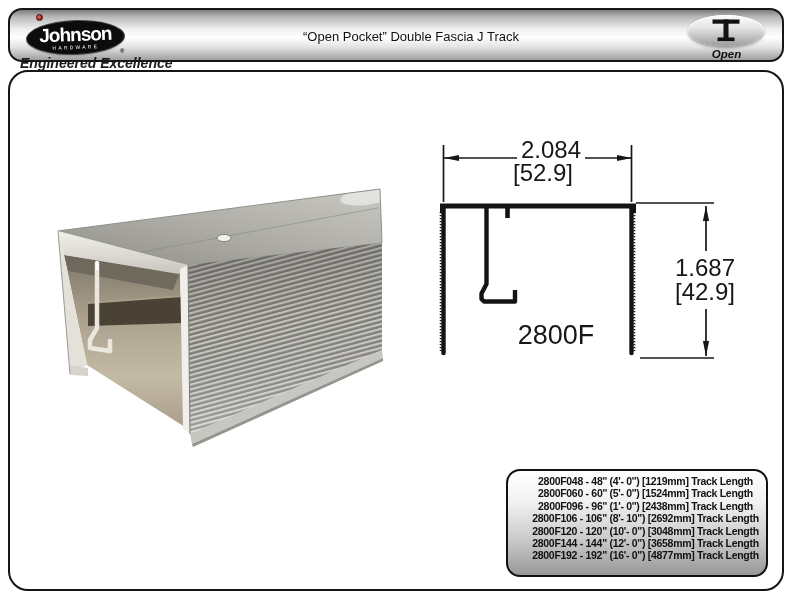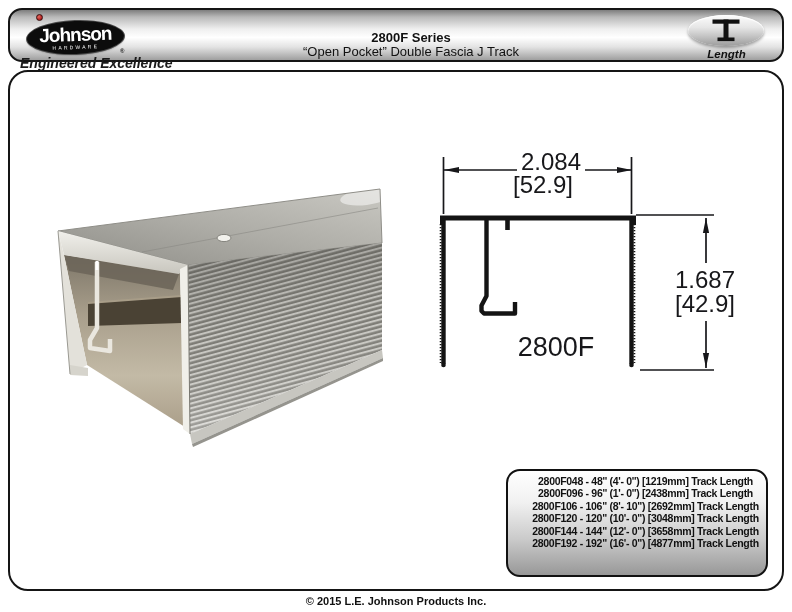--- a/index.html
+++ b/index.html
@@ -41,21 +41,21 @@
     display:flex; align-items:center; justify-content:center;
   }
   .badge-label { font-size:11.5px; font-weight:bold; font-style:italic; color:#111; margin-top:2px; }
 
   
   .content-box {
     position:absolute; left:8px; top:70px; width:776px; height:521px;
     border:2px solid #151515; border-radius:20px; background:#fff;
   }
   .photo   { position:absolute; left:12px;  top:90px;  width:410px; height:310px; }
-  .drawing { position:absolute; left:412px; top:60px;  width:360px; height:270px; }
+  .drawing { position:absolute; left:412px; top:48px;  width:360px; height:270px; }
 
   
   .parts-panel {
     position:absolute; left:496px; top:397px; width:262px; height:108px;
     border:2px solid #111; border-radius:14px;
     background:linear-gradient(180deg,#ffffff 0%,#f1f1f1 30%,#cbcbcb 65%,#989898 100%);
     padding-top:4px; text-align:center;padding-left:17px;
   }
   .part-row { font-size:10.5px; font-weight:bold; line-height:12.4px; color:#111;
               letter-spacing:-0.3px; white-space:nowrap; }
@@ -77,33 +77,32 @@
       <div class="logo-dot"></div>
       <div class="logo-oval">
         <div class="logo-brand">Johnson</div>
         <div class="logo-word">HARDWARE</div>
       </div>
       <div class="logo-reg">®</div>
       <div class="logo-tagline">Engineered Excellence</div>
     </div>
 
     <div class="header-titles">
-      <div class="title-line1">2800F Series</div>
       <div class="title-line2">“Open Pocket” Double Fascia J Track</div>
     </div>
 
     <div class="track-badge">
       <div class="badge-oval">
         <svg width="28" height="23" viewBox="0 0 28 23">
           <rect x="0.5" y="0.5" width="27" height="4.2" fill="#111"></rect>
           <rect x="11.5" y="0.5" width="5" height="21.5" fill="#111"></rect>
           <rect x="5.5" y="18.5" width="17" height="3.6" fill="#111"></rect>
         </svg>
       </div>
-      <div class="badge-label">Length</div>
+      <div class="badge-label">Open</div>
     </div>
   </header>
 
   <main class="content-box">
 
     <div class="photo">
       <svg width="410" height="310" viewBox="0 0 410 310">
         <defs>
           <linearGradient id="gTop" x1="0" y1="1" x2="1" y2="0">
             <stop offset="0" stop-color="#8f8e88"></stop>
@@ -201,23 +200,23 @@
         <text class="cad-text" x="129" y="29" font-size="24" text-anchor="middle" dominant-baseline="central">2.084</text>
         <text class="cad-text" x="121" y="52" font-size="24" text-anchor="middle" dominant-baseline="central">[52.9]</text>
         <text class="cad-text" x="283" y="147" font-size="24" text-anchor="middle" dominant-baseline="central">1.687</text>
         <text class="cad-text" x="283" y="171" font-size="24" text-anchor="middle" dominant-baseline="central">[42.9]</text>
         <text class="cad-text" x="134" y="215" font-size="27" text-anchor="middle" dominant-baseline="central">2800F</text>
       </svg>
     </div>
 
     <div class="parts-panel">
       <div class="part-row">2800F048 - 48'' (4'- 0'') [1219mm] Track Length</div>
+      <div class="part-row">2800F060 - 60'' (5'- 0'') [1524mm] Track Length</div>
       <div class="part-row">2800F096 - 96'' (1'- 0'') [2438mm] Track Length</div>
       <div class="part-row">2800F106 - 106" (8'- 10") [2692mm] Track Length</div>
       <div class="part-row">2800F120 - 120" (10'- 0") [3048mm] Track Length</div>
       <div class="part-row">2800F144 - 144" (12'- 0") [3658mm] Track Length</div>
       <div class="part-row">2800F192 - 192" (16'- 0") [4877mm] Track Length</div>
     </div>
   </main>
 
-  <footer class="footer">© 2015 L.E. Johnson Products Inc.</footer>
 
 </div>
 
 </body></html>

